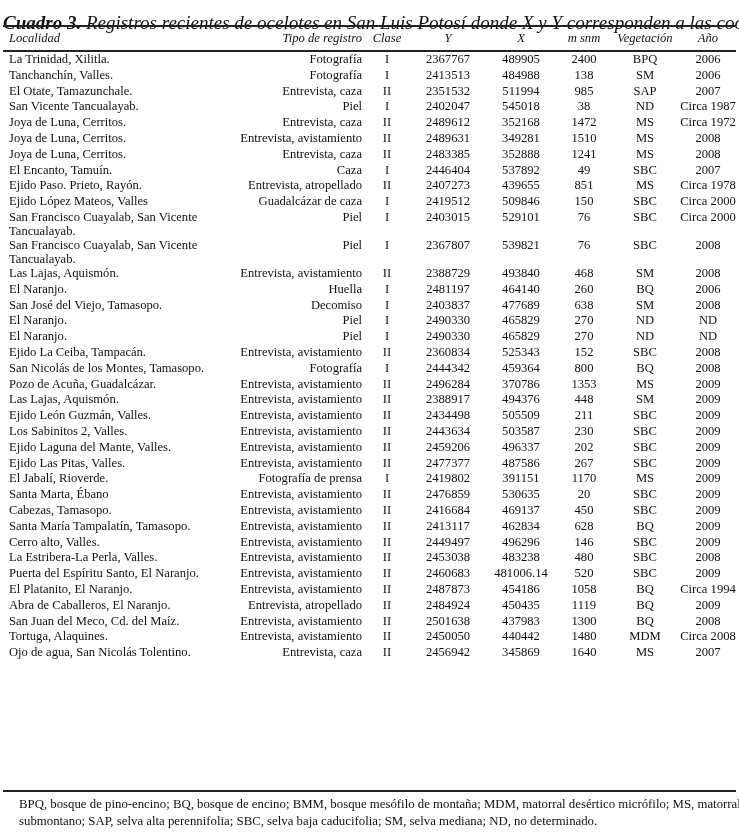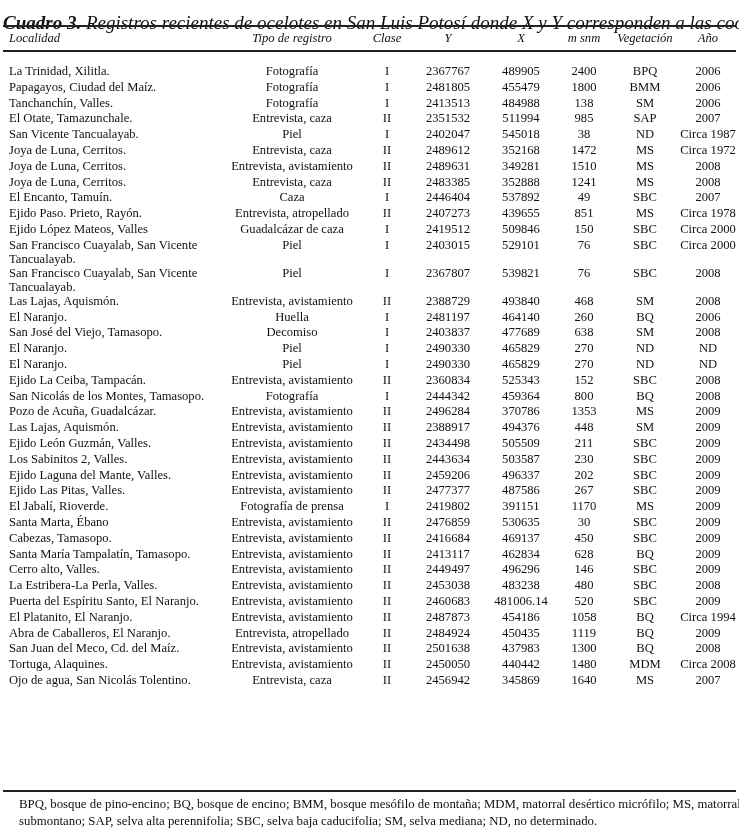--- a/index.html
+++ b/index.html
@@ -20,23 +20,23 @@
   .rule.bottom { top: 790px; height: 2px; }
   table {
     position: absolute; left: 3px; top: 27px; width: 733px;
     border-collapse: collapse; table-layout: fixed;
   }
   th {
     font-weight: normal; font-style: italic; height: 23px;
     padding: 0; vertical-align: middle; margin-top: 29px;
   }
   td { padding: 0; height: 15.8px; line-height: 14px; vertical-align: top; white-space: nowrap; }
-  tbody tr:first-child td { padding-top: 14px; }
+  tbody tr:first-child td { padding-top: 2px; }
   td.loc, th.loc { text-align: left; padding-left: 6px; }
-  td.tipo, th.tipo { text-align: center; padding-left: 0; }
+  td.tipo, th.tipo { text-align: right; padding-left: 0; }
   .c { text-align: center; }
   td.wrap { white-space: normal; }
   .footnote {
     position: absolute; left: 19px; top: 796px; width: 736px;
     font-size: 12.8px; line-height: 17px;
   }
 </style>
 </head>
 <body>
 
@@ -73,30 +73,20 @@
         <td class="loc">La Trinidad, Xilitla.</td>
         <td class="tipo">Fotografía</td>
         <td class="c">I</td>
         <td class="c">2367767</td>
         <td class="c">489905</td>
         <td class="c">2400</td>
         <td class="c">BPQ</td>
         <td class="c">2006</td>
       </tr>
       <tr>
-        <td class="loc">Papagayos, Ciudad del Maíz.</td>
-        <td class="tipo">Fotografía</td>
-        <td class="c">I</td>
-        <td class="c">2481805</td>
-        <td class="c">455479</td>
-        <td class="c">1800</td>
-        <td class="c">BMM</td>
-        <td class="c">2006</td>
-      </tr>
-      <tr>
         <td class="loc">Tanchanchín, Valles.</td>
         <td class="tipo">Fotografía</td>
         <td class="c">I</td>
         <td class="c">2413513</td>
         <td class="c">484988</td>
         <td class="c">138</td>
         <td class="c">SM</td>
         <td class="c">2006</td>
       </tr>
       <tr>
@@ -338,21 +328,21 @@
         <td class="c">1170</td>
         <td class="c">MS</td>
         <td class="c">2009</td>
       </tr>
       <tr>
         <td class="loc">Santa Marta, Ébano</td>
         <td class="tipo">Entrevista, avistamiento</td>
         <td class="c">II</td>
         <td class="c">2476859</td>
         <td class="c">530635</td>
-        <td class="c">30</td>
+        <td class="c">20</td>
         <td class="c">SBC</td>
         <td class="c">2009</td>
       </tr>
       <tr>
         <td class="loc">Cabezas, Tamasopo.</td>
         <td class="tipo">Entrevista, avistamiento</td>
         <td class="c">II</td>
         <td class="c">2416684</td>
         <td class="c">469137</td>
         <td class="c">450</td>

